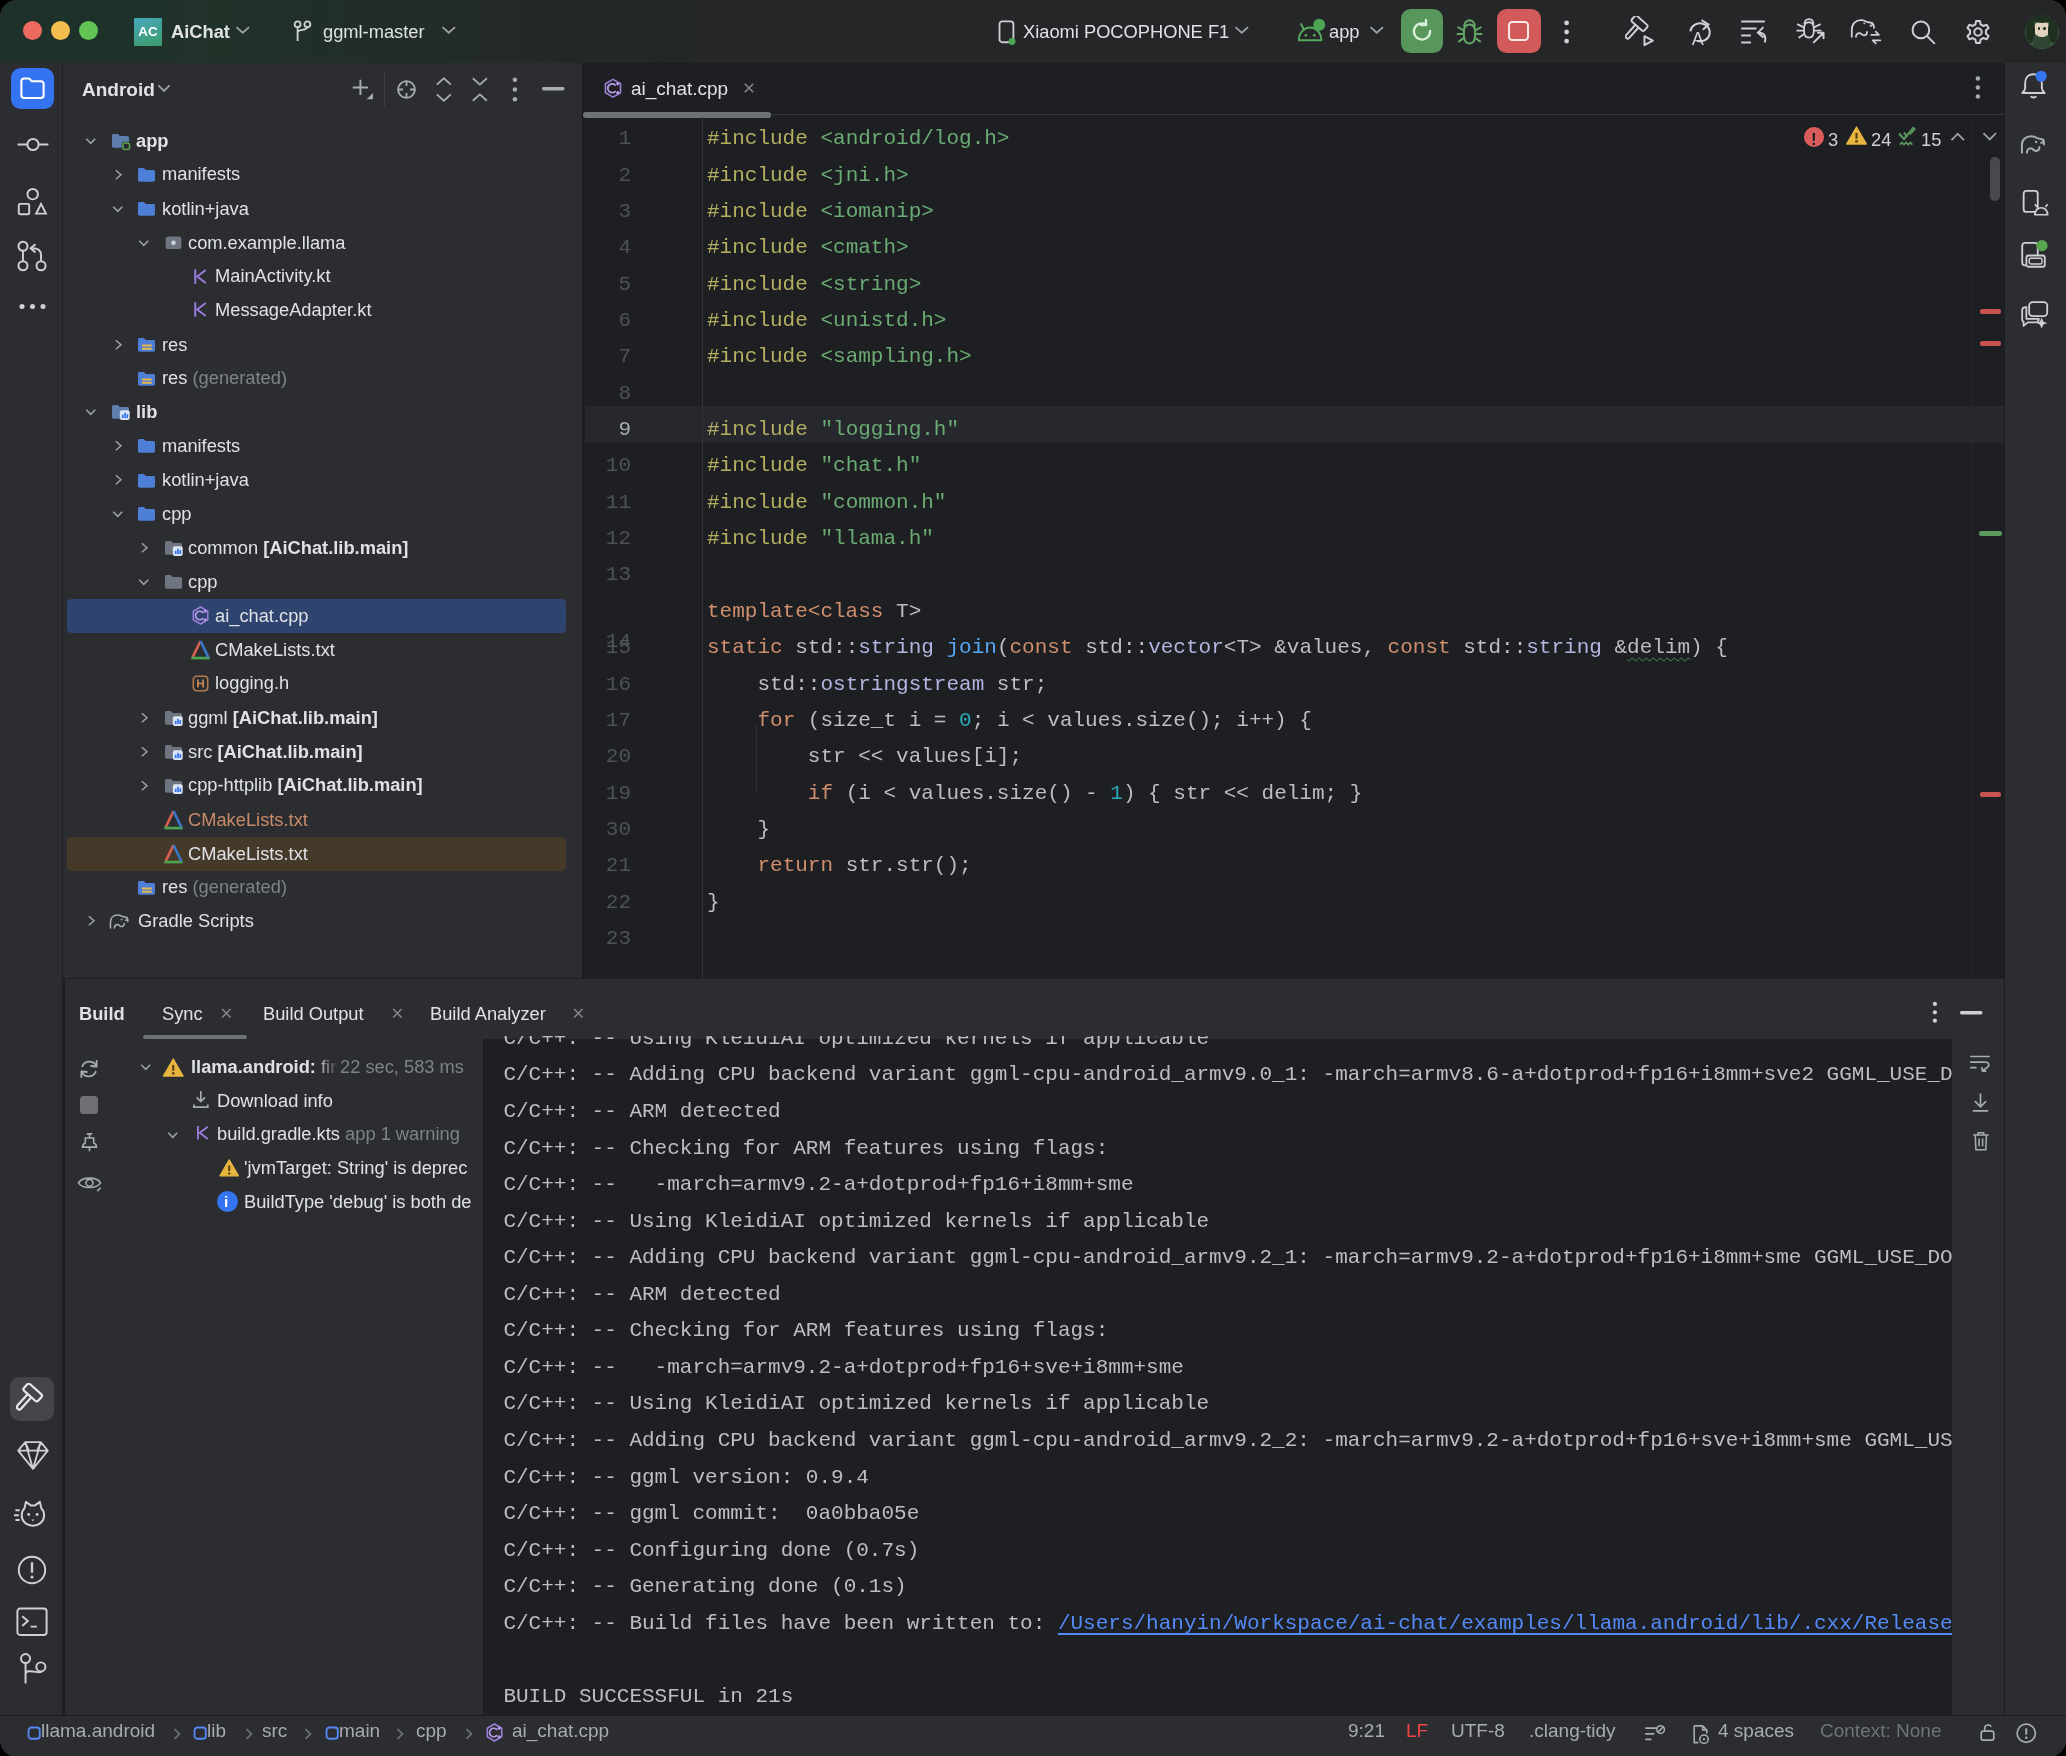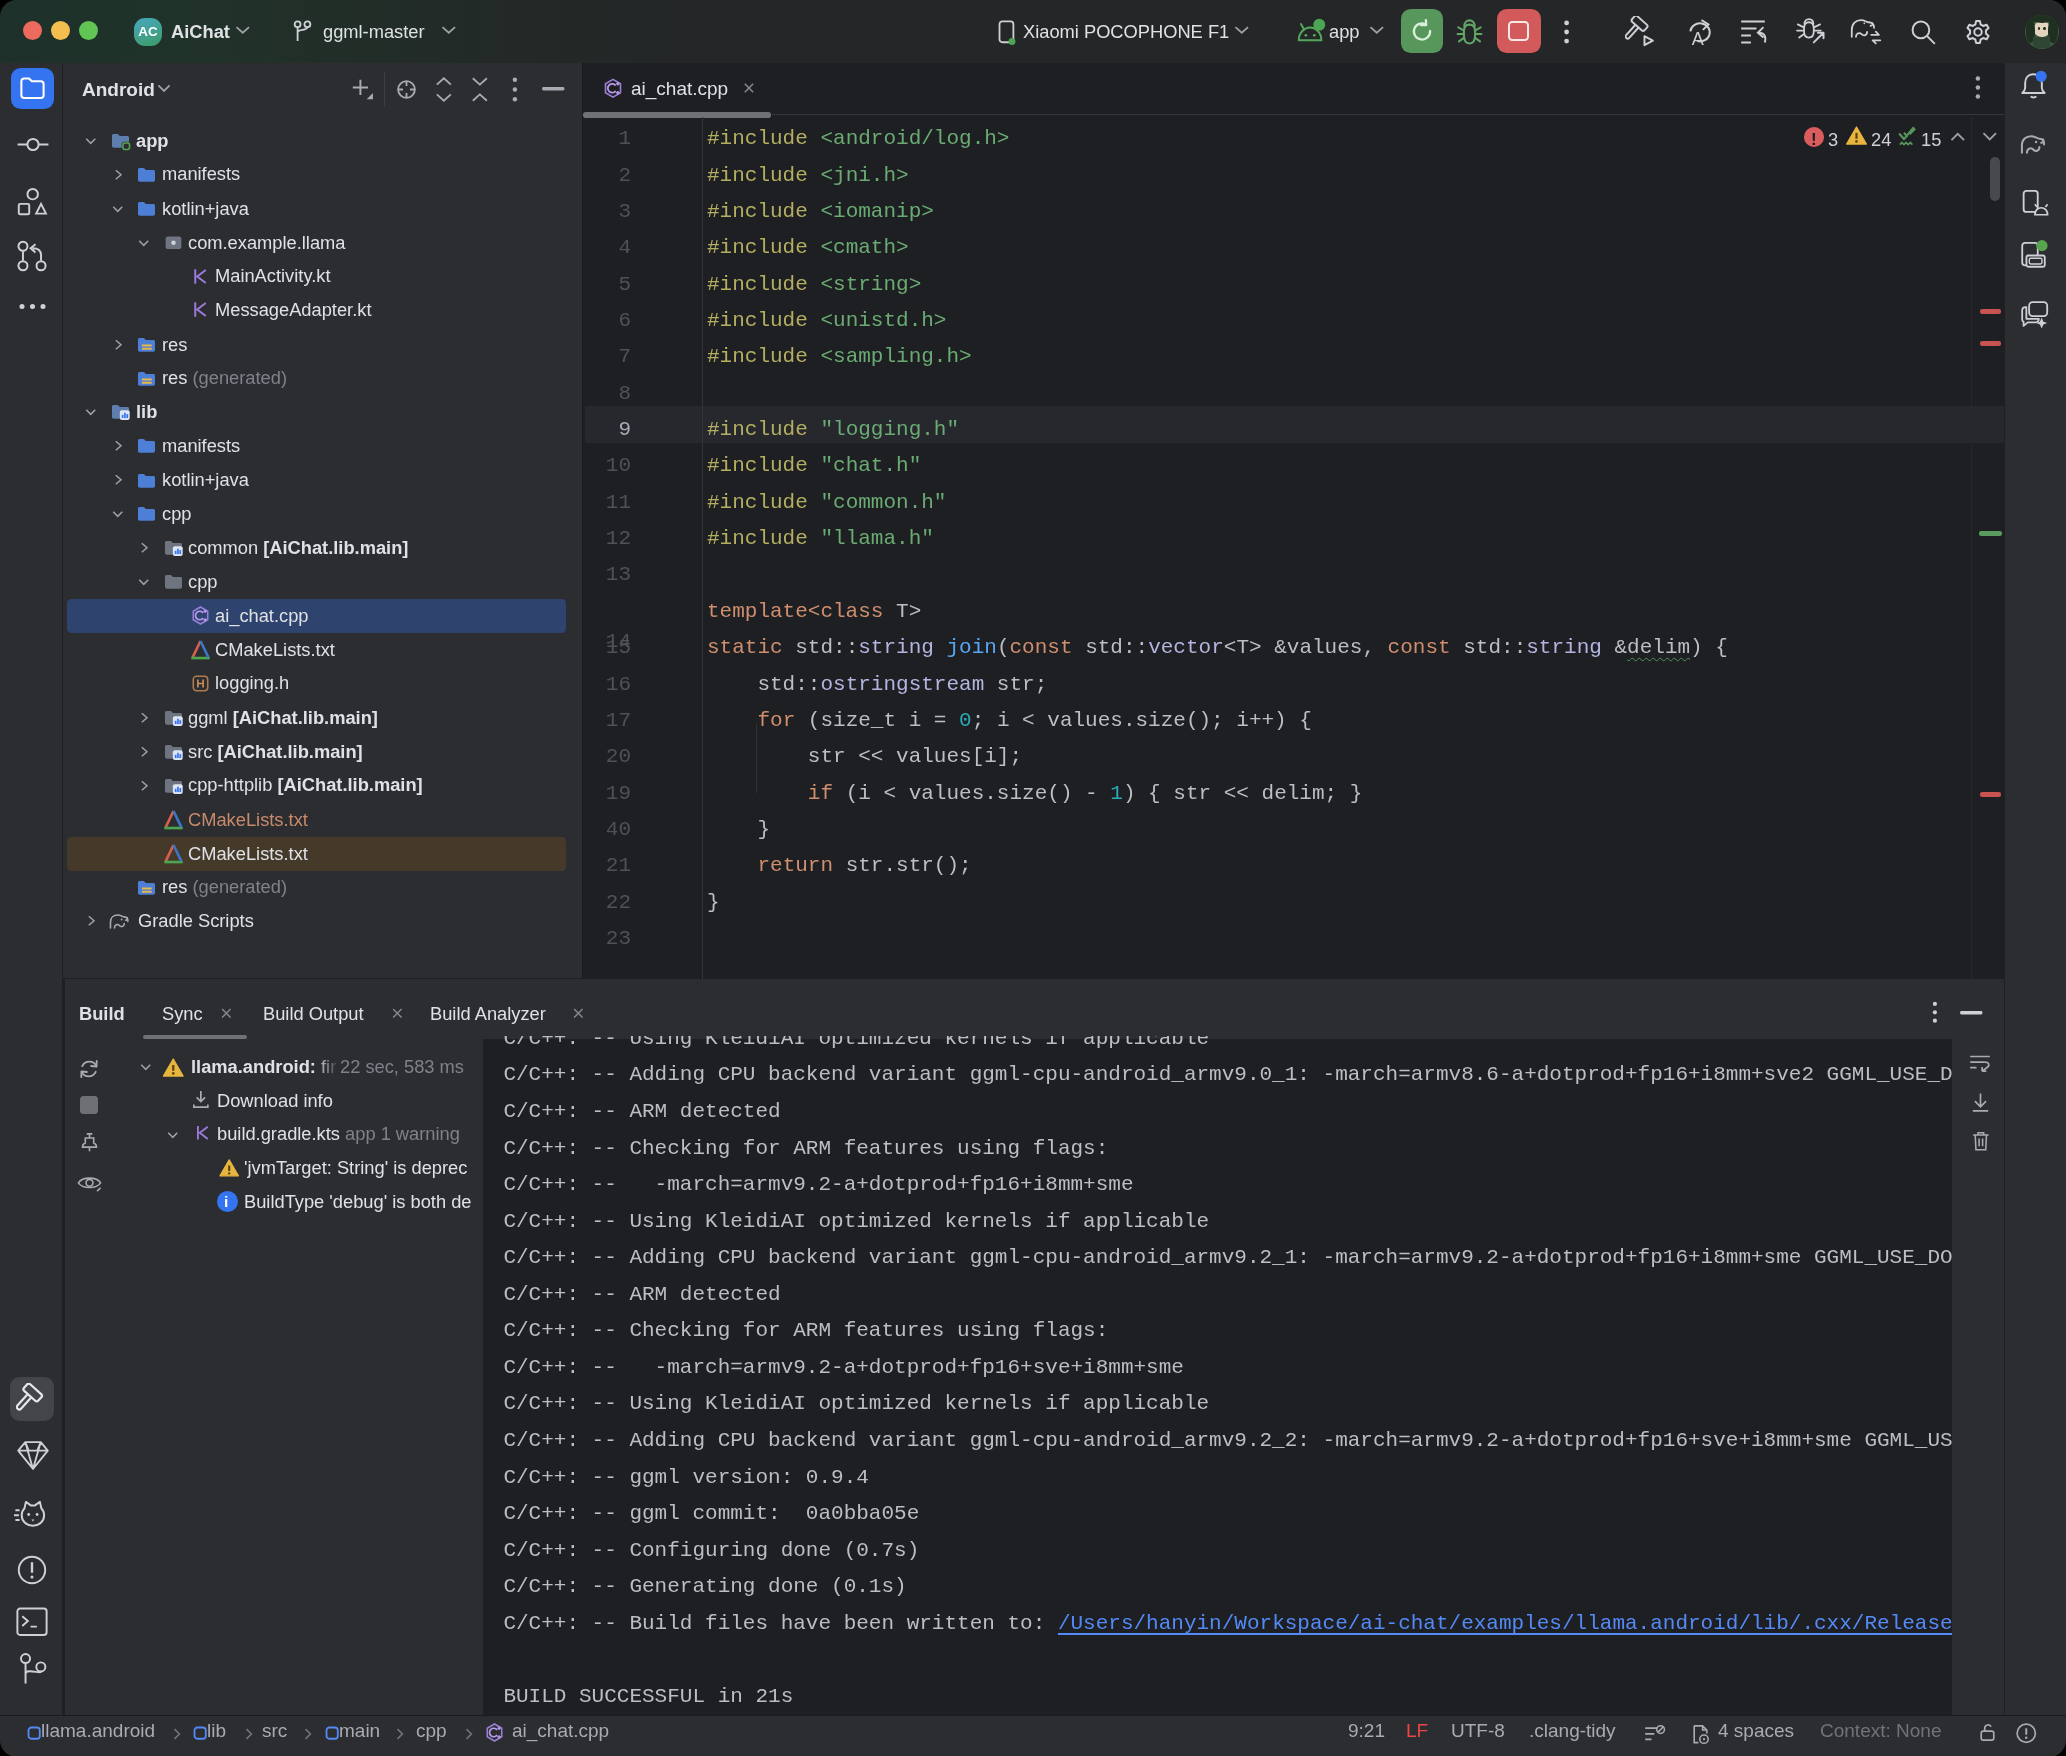--- a/index.html
+++ b/index.html
@@ -71,21 +71,21 @@
         <circle cx="16" cy="25" r="2" fill="#5A4310"></circle>
       </symbol>
 </defs>
 </svg>
 <div id="win">
   
   <div class="titlebar">
     <div class="tl" style="left:22.5px;background:#EC6A5E;"></div>
     <div class="tl" style="left:51px;background:#F4BF4F;"></div>
     <div class="tl" style="left:79px;background:#61C454;"></div>
-    <div class="abs" style="left:134px;top:17.6px;width:28px;height:28px;border-radius:11px;background:linear-gradient(160deg,#47A8BE,#3C9B68);color:#fff;font-size:13.4px;font-weight:bold;text-align:center;line-height:28px;">AC</div>
+    <div class="abs" style="left:134px;top:17.6px;width:28px;height:28px;border-radius:1px;background:linear-gradient(160deg,#47A8BE,#3C9B68);color:#fff;font-size:13.4px;font-weight:bold;text-align:center;line-height:28px;">AC</div>
     <div class="ttext" style="left:171px;font-weight:600;">AiChat</div>
     <svg class="abs" style="left:235px;top:25px;" width="15.5" height="9.8" viewBox="0 0 22 14">
         <path d="M2 3 L11 11 L20 3" stroke="#9DA0A6" stroke-width="2.6" fill="none"></path>
       </svg>
     <svg class="abs" style="left:292px;top:19.7px;" width="21" height="24" viewBox="0 0 30 34">
         <circle cx="8" cy="6" r="4.2" stroke="#CED0D6" stroke-width="2.6" fill="none"></circle>
         <circle cx="22" cy="6" r="4.2" stroke="#CED0D6" stroke-width="2.6" fill="none"></circle>
         <path d="M8 10 L8 30 M8 18 C8 12 22 16 22 10" stroke="#CED0D6" stroke-width="2.6" fill="none"></path>
       </svg>
     <div class="ttext" style="left:323px;">ggml-master</div>
@@ -498,21 +498,21 @@
     <div class="lnum mono" style="left:589px;top:447px;">10</div>
     <div class="lnum mono" style="left:589px;top:484px;">11</div>
     <div class="lnum mono" style="left:589px;top:520px;">12</div>
     <div class="lnum mono" style="left:589px;top:556px;">13</div>
     <div class="lnum mono" style="left:589px;top:623px;">14</div>
     <div class="lnum mono" style="left:589px;top:629px;">15</div>
     <div class="lnum mono" style="left:589px;top:666px;">16</div>
     <div class="lnum mono" style="left:589px;top:702px;">17</div>
     <div class="lnum mono" style="left:589px;top:738px;">20</div>
     <div class="lnum mono" style="left:589px;top:775px;">19</div>
-    <div class="lnum mono" style="left:589px;top:811px;">40</div>
+    <div class="lnum mono" style="left:589px;top:811px;">30</div>
     <div class="lnum mono" style="left:589px;top:847px;">21</div>
     <div class="lnum mono" style="left:589px;top:884px;">22</div>
     <div class="lnum mono" style="left:589px;top:920px;">23</div>
 
     <div class="codeline mono" style="top:120px;"><span class="dir">#include</span> <span class="str">&lt;android/log.h&gt;</span></div>
     <div class="codeline mono" style="top:157px;"><span class="dir">#include</span> <span class="str">&lt;jni.h&gt;</span></div>
     <div class="codeline mono" style="top:193px;"><span class="dir">#include</span> <span class="str">&lt;iomanip&gt;</span></div>
     <div class="codeline mono" style="top:229px;"><span class="dir">#include</span> <span class="str">&lt;cmath&gt;</span></div>
     <div class="codeline mono" style="top:266px;"><span class="dir">#include</span> <span class="str">&lt;string&gt;</span></div>
     <div class="codeline mono" style="top:302px;"><span class="dir">#include</span> <span class="str">&lt;unistd.h&gt;</span></div>

